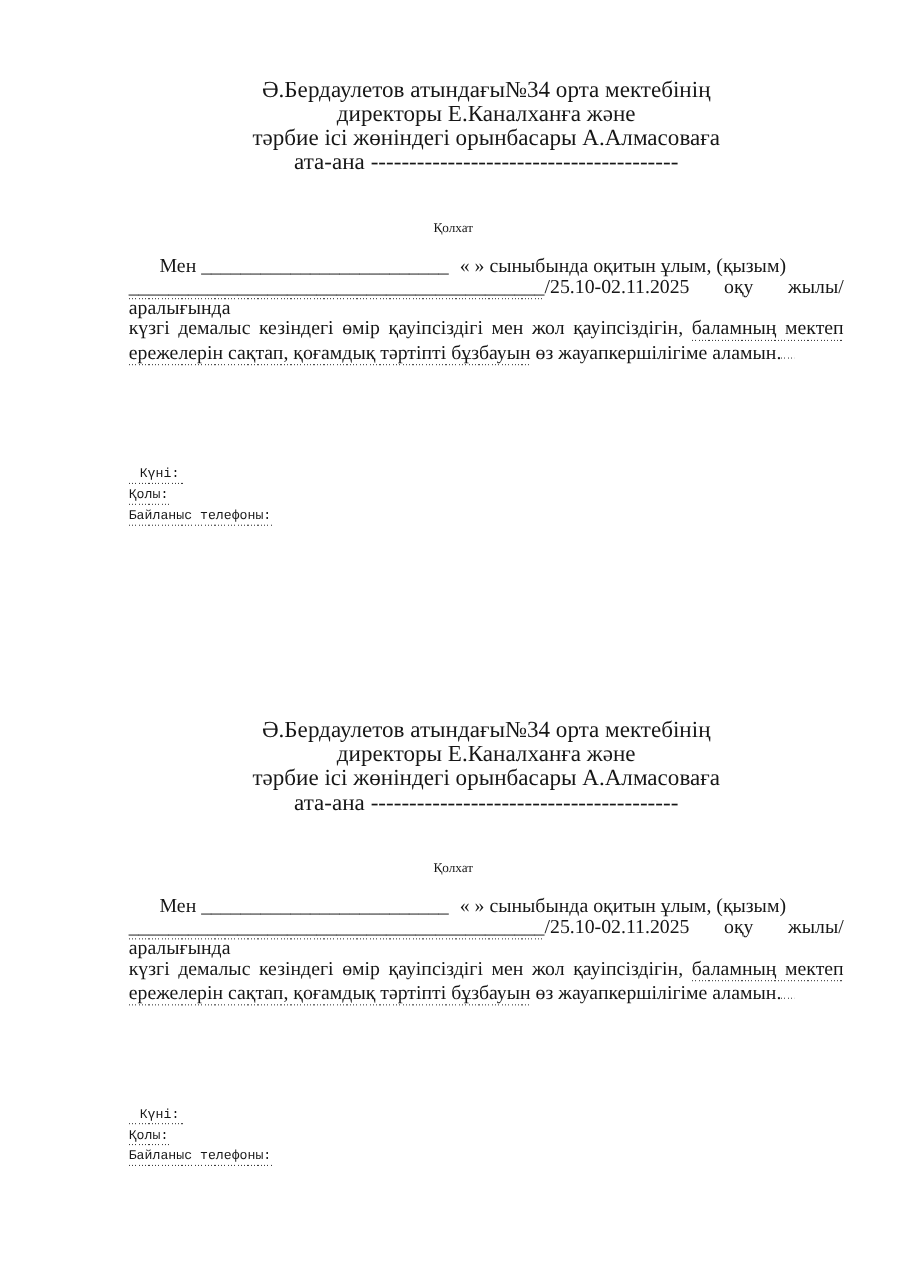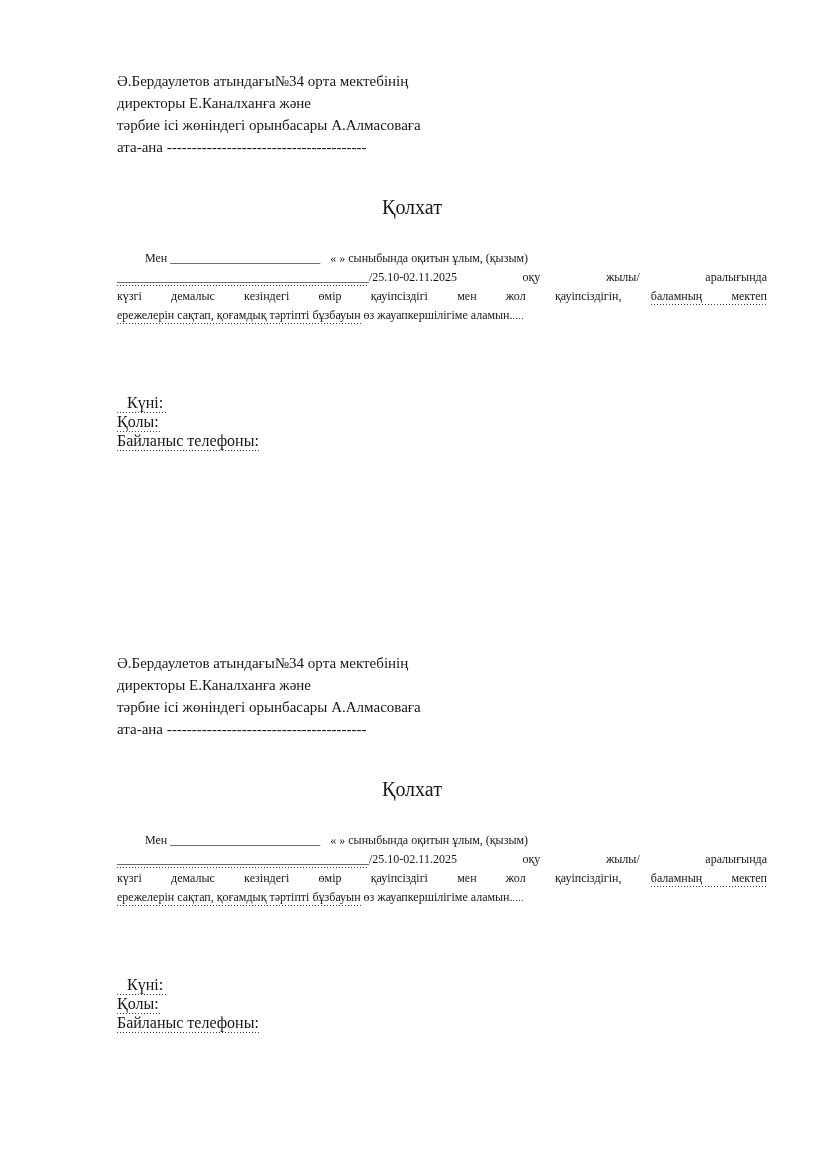--- a/index.html
+++ b/index.html
@@ -18,35 +18,35 @@
   }
   .copy {
     position: absolute;
     left: 117px;
     width: 650px;
   }
   .copy-1 { top: 70px; }
   .copy-2 { top: 652px; }
 
   .addressee {
-    text-align: left;
-    font-size: 15px;
+    text-align: center;
+    font-size: 21px;
     line-height: 22px;
     white-space: nowrap;
   }
   .doc-title {
     margin: 39px 60px 0 0;
     text-align: center;
-    font-size: 20px;
+    font-size: 12px;
     font-weight: normal;
     line-height: 21px;
   }
   .para {
-    margin-top: 31px;
-    font-size: 12px;
+    margin-top: 14px;
+    font-size: 18px;
     line-height: 19px;
   }
   .pline { min-height: 19px; }
   .pline-first { text-indent: 28px; }
   .pjust {
     text-align: justify;
     text-align-last: justify;
     font-family: Liberation Serif, serif;
   }
   .gap { display: inline-block; width: 10px; }
@@ -58,23 +58,24 @@
     background-position: 0 100%;
     background-size: 100% 1px;
     padding-bottom: 2px;
   }
   .trail {
     display: inline-block;
     width: 12px;
     height: 0.9em;
   }
   .fields {
-    margin-top: 68px;
-    font-size: 16px;
+    margin-top: 92px;
+    font-size: 12px;
     line-height: 19px;
+    font-family: Liberation Mono, monospace;
   }
   .f-date  { padding-left: 10px; padding-right: 5px; }
   .f-sign  { padding-right: 3px; }
   .f-phone { padding-right: 2px; }
 </style>
 </head>
 <body>
 
 <div class="page">
 

